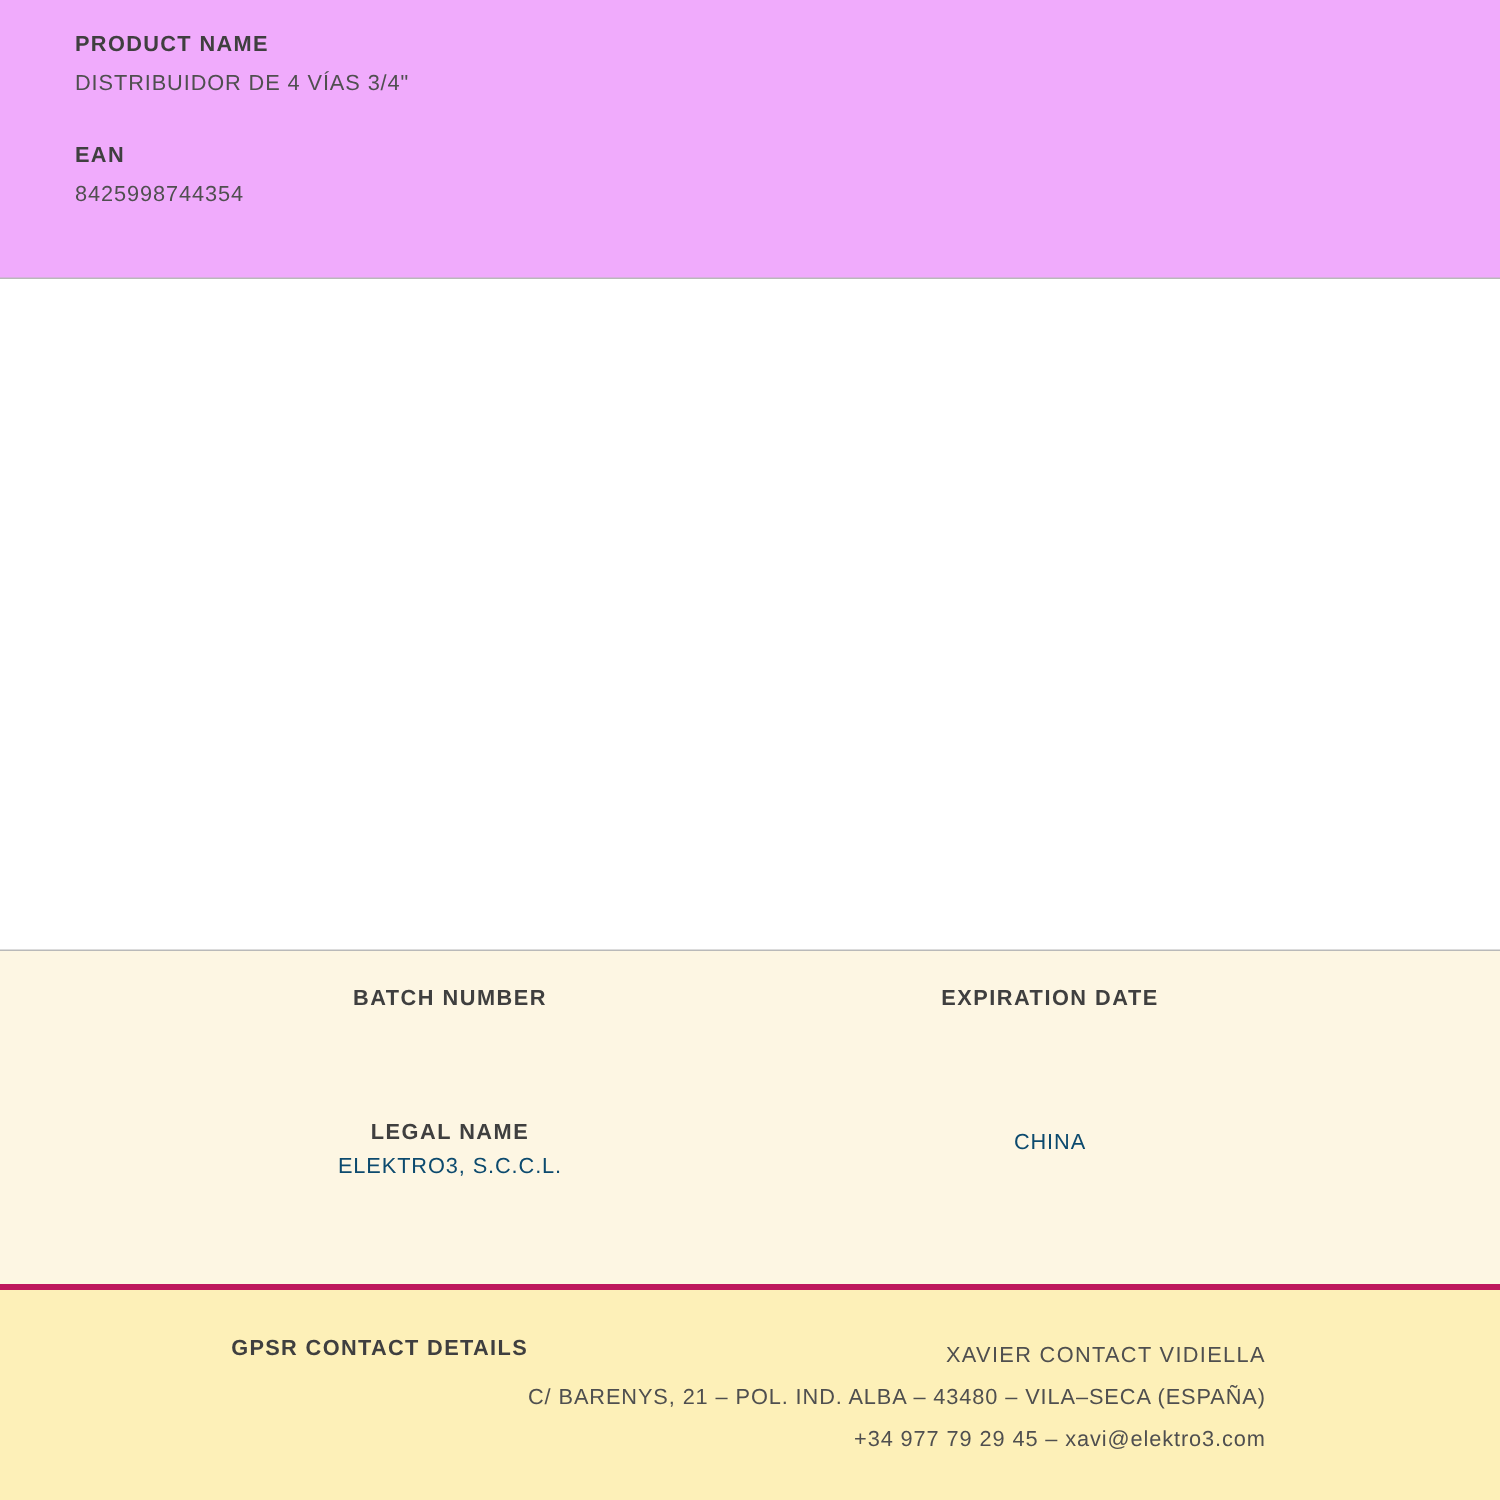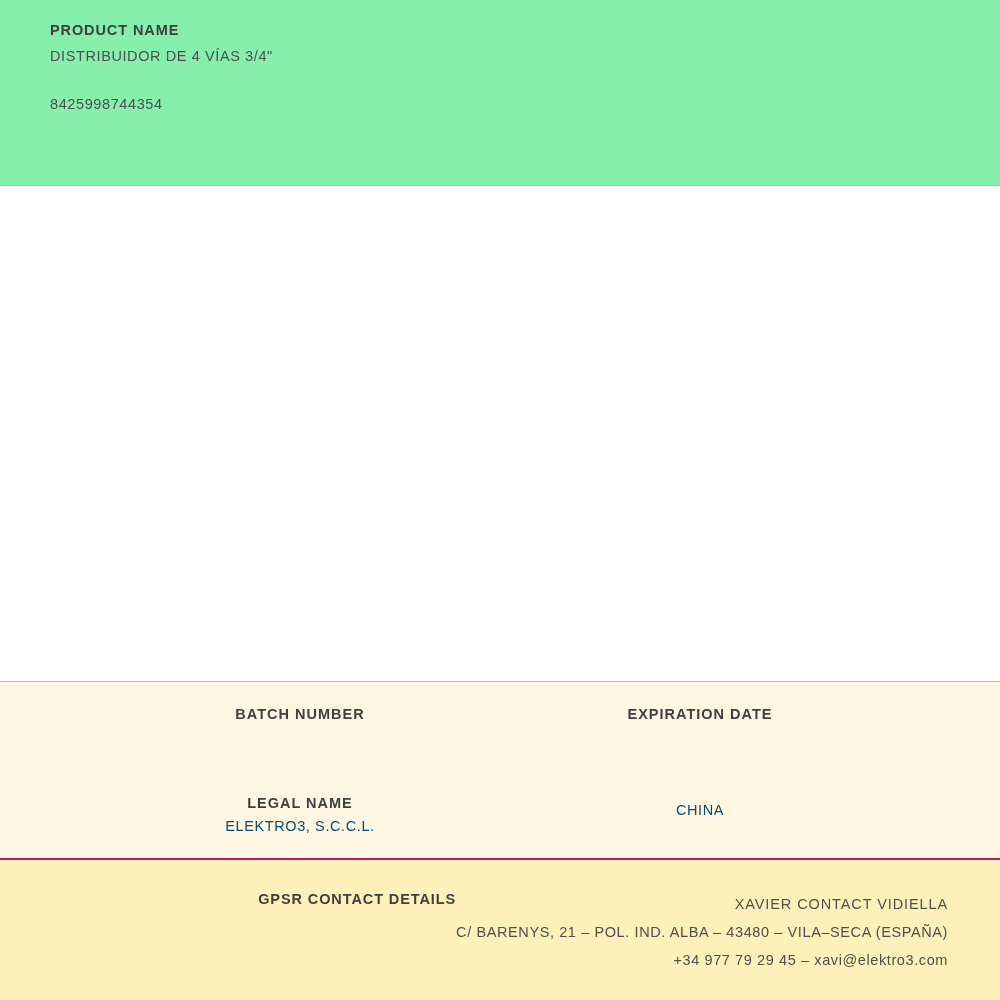--- a/index.html
+++ b/index.html
@@ -17,21 +17,21 @@
   .sheet {
     position: relative;
     width: 1000px;
     height: 1000px;
     display: flex;
     flex-direction: column;
   }
 
   
   .top-section {
-    background: #86efac;
+    background: #f0abfc;
     padding: 22px 50px 16px 50px;
     box-sizing: border-box;
     border-bottom: 1px solid #b9b9b9;
     height: 186px;
   }
   .field-label {
     font-size: 14.5px;
     font-weight: bold;
     letter-spacing: 0.9px;
     color: #3f3f3f;
@@ -51,24 +51,24 @@
   
   .image-area {
     flex: 1;
     background: #ffffff;
     border-bottom: 1px solid #b9b9b9;
   }
 
   
   .info-section {
     background: #fdf6e3;
-    border-bottom: 2px solid #be185d;
+    border-bottom: 4px solid #be185d;
     padding: 24px 0 18px 0;
     box-sizing: border-box;
-    height: 178px;
+    height: 226px;
   }
   .info-row {
     display: flex;
     width: 100%;
   }
   .info-cell {
     flex: 1;
     text-align: center;
     padding: 0 10px;
     box-sizing: border-box;
@@ -94,21 +94,21 @@
     margin-top: 66px;
   }
 
   
   .footer {
     background: #fdf0b8;
     height: 140px;
     box-sizing: border-box;
     padding: 30px 52px 0 50px;
     display: flex;
-    justify-content: flex-end;
+    justify-content: center;
     align-items: flex-start;
   }
   .footer-label {
     font-size: 14.5px;
     font-weight: bold;
     letter-spacing: 0.9px;
     color: #3f3f3f;
     text-transform: uppercase;
     white-space: nowrap;
     padding-top: 1px;
@@ -128,20 +128,21 @@
 <body>
 
 <div class="sheet">
 
   <div class="top-section">
     <div class="field-block">
       <p class="field-label">PRODUCT NAME</p>
       <p class="field-value">DISTRIBUIDOR DE 4 VÍAS 3/4"</p>
     </div>
     <div class="field-block">
+      <p class="field-label">EAN</p>
       <p class="field-value">8425998744354</p>
     </div>
   </div>
 
   <div class="image-area"></div>
 
   <div class="info-section">
     <div class="info-row">
       <div class="info-cell spacer"></div>
       <div class="info-cell">

